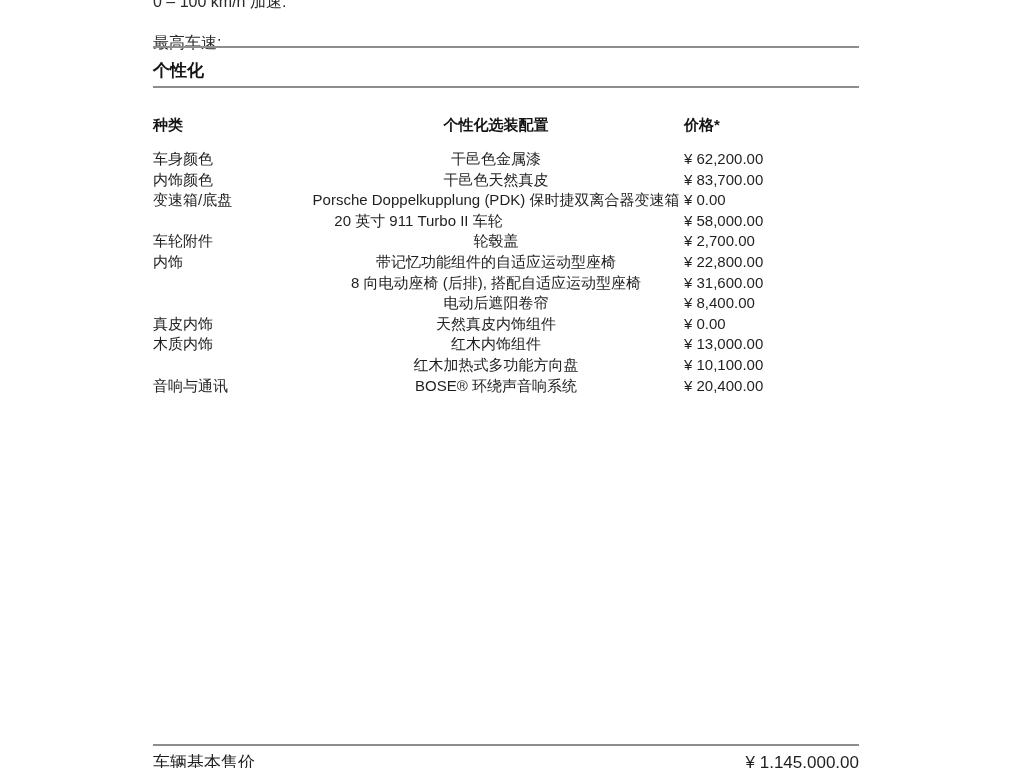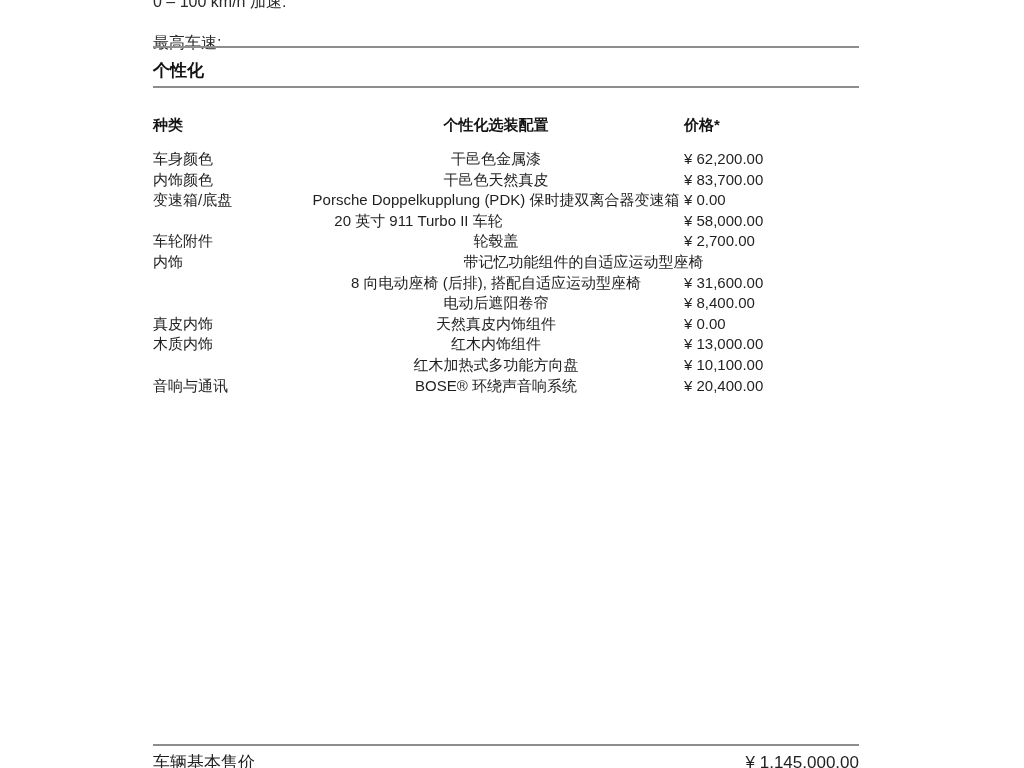--- a/index.html
+++ b/index.html
@@ -145,20 +145,21 @@
 
     <div class="t-row">
       <div class="cell-category">车轮附件</div>
       <div class="cell-option">轮毂盖</div>
       <div class="cell-price">¥ 2,700.00</div>
     </div>
 
     <div class="t-row">
       <div class="cell-category">内饰</div>
       <div class="cell-option">带记忆功能组件的自适应运动型座椅</div>
+      <div class="cell-price">¥ 22,800.00</div>
     </div>
 
     <div class="t-row">
       <div class="cell-category"></div>
       <div class="cell-option">8 向电动座椅 (后排), 搭配自适应运动型座椅</div>
       <div class="cell-price">¥ 31,600.00</div>
     </div>
 
     <div class="t-row">
       <div class="cell-category"></div>

